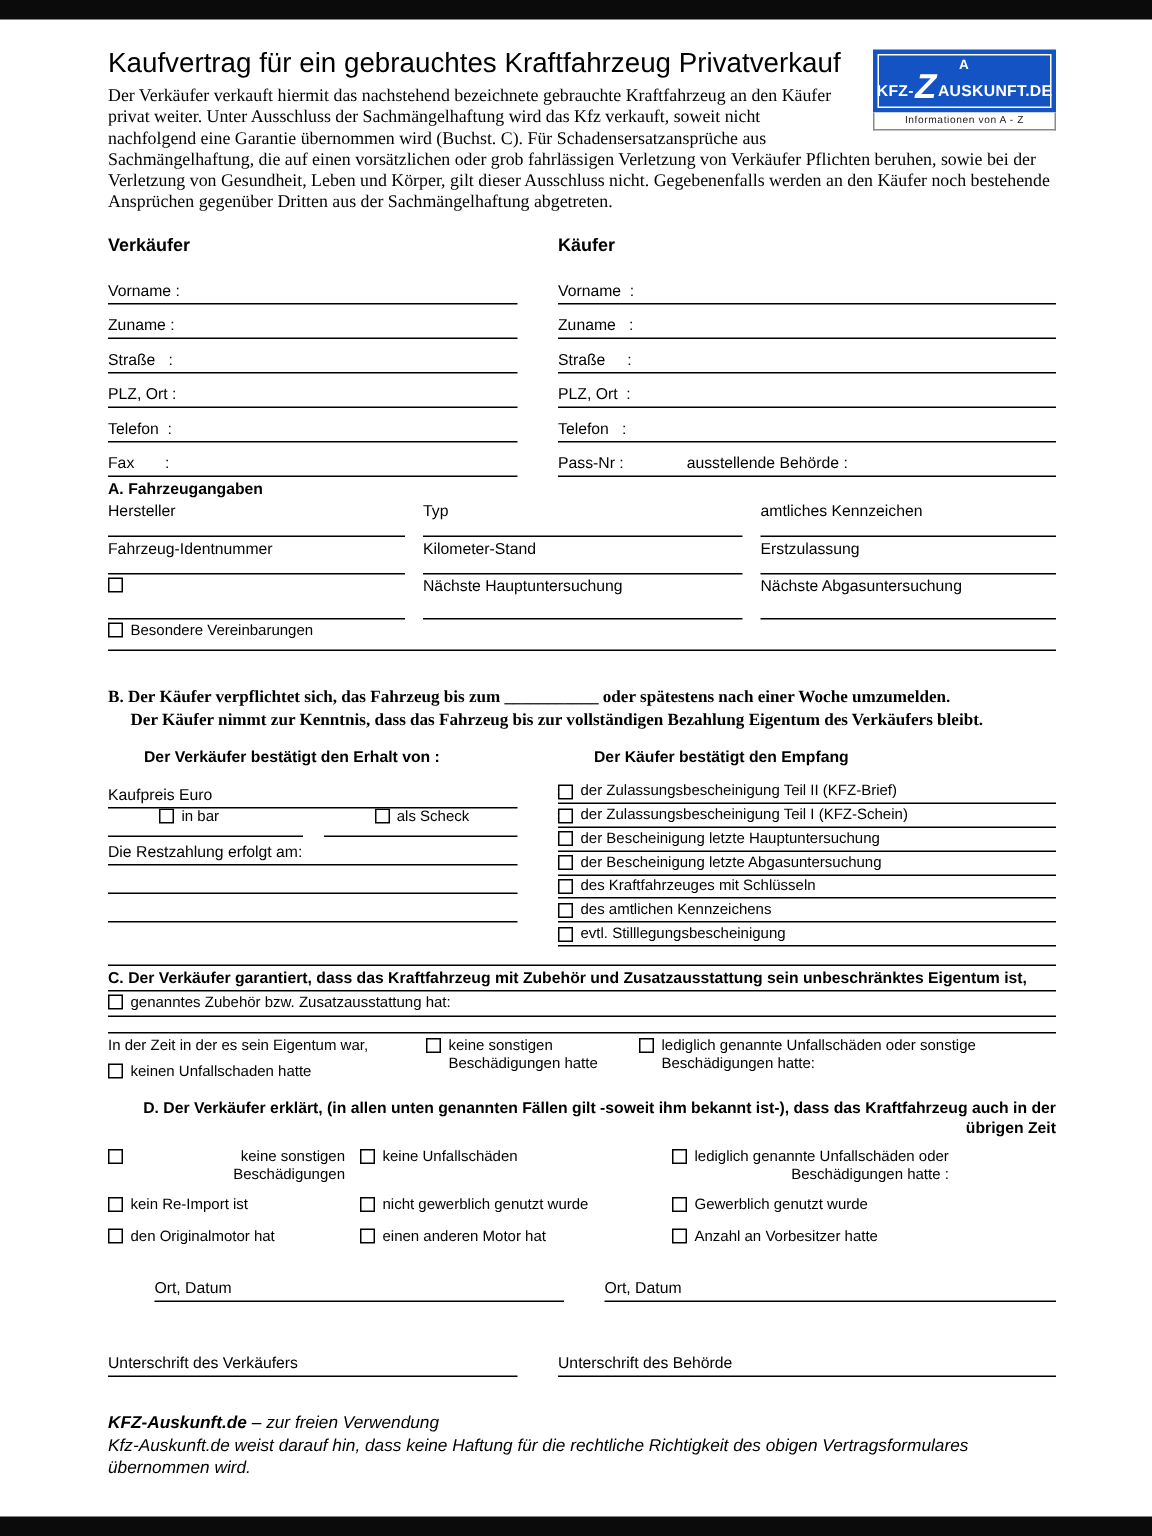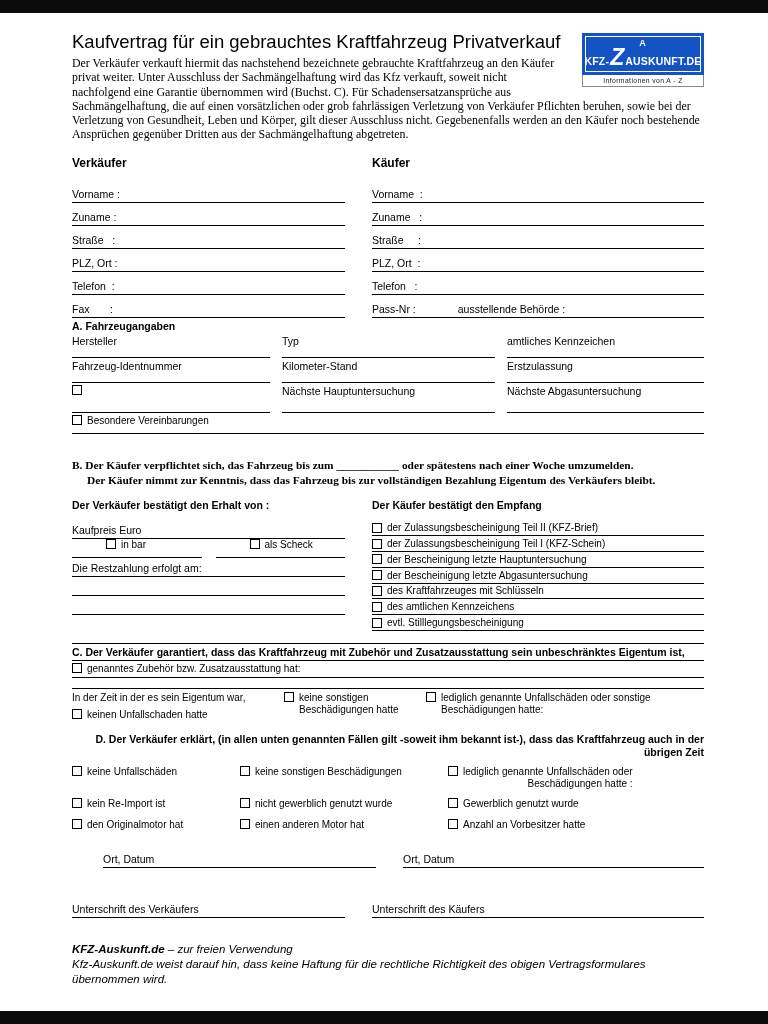--- a/index.html
+++ b/index.html
@@ -48,21 +48,21 @@
   .cbrow { display:flex; align-items:flex-start; gap:5px; }
   .cb { flex:0 0 auto; width:10px; height:10px; border:1px solid #000; background:#fff; display:inline-block; margin-top:0; }
   .cb-lbl { font-size:10px; line-height:1.15; white-space:pre-line; }
 
   
   .section-b { margin-top:24px; font-family:"Liberation Serif", serif; font-weight:bold; font-size:11.4px; line-height:1.3; }
   .section-b .cont { padding-left:15px; }
 
   
   .payment { margin-top:12px; }
-  .pay-heading { font-weight:bold; font-size:10.5px; height:21px; }
+  .pay-heading { font-weight:bold; font-size:10.5px; height:21px;margin-left:24px; }
   .pay-line { height:19px; border-bottom:1px solid #000; font-size:10.5px; display:flex; align-items:flex-end; padding-bottom:2px; }
   .pay-split { display:flex; gap:14px; }
   .pay-split > div { flex:1; border-bottom:1px solid #000; height:19px; display:flex; align-items:flex-start; gap:5px; padding-bottom:2px; font-size:10px;padding-left:34px; }
   .receipt-row { height:15.8px; border-bottom:1px solid #000; display:flex; align-items:center; gap:5px; font-size:10px; }
 
   
   .section-c { margin-top:12px; border-top:1px solid #000; }
   .c-heading { font-weight:bold; font-size:10.5px; padding:2px 0; border-bottom:1px solid #000; }
   .c-cbline { border-bottom:1px solid #000; padding:2px 0 3px; }
   .c-empty { height:11px; border-bottom:1px solid #000; }
@@ -267,25 +267,25 @@
 Beschädigungen hatte:</span>
       </div>
     </div>
   </div>
 
   <div class="section-d">
     <div class="d-heading">D. Der Verkäufer erklärt, (in allen unten genannten Fällen gilt -soweit ihm bekannt ist-), dass das Kraftfahrzeug auch in der übrigen Zeit</div>
     <div class="d-grid">
       <div class="cbrow">
           <span class="cb"></span>
+          <span class="cb-lbl">keine sonstigen Beschädigungen</span>
+        </div>
+      <div class="cbrow">
+          <span class="cb"></span>
           <span class="cb-lbl">keine Unfallschäden</span>
-        </div>
-      <div class="cbrow">
-          <span class="cb"></span>
-          <span class="cb-lbl">keine sonstigen Beschädigungen</span>
         </div>
       <div class="cbrow">
           <span class="cb"></span>
           <span class="cb-lbl">lediglich genannte Unfallschäden oder
 Beschädigungen hatte :</span>
         </div>
 
       <div class="cbrow">
           <span class="cb"></span>
           <span class="cb-lbl">kein Re-Import ist</span>
@@ -321,21 +321,21 @@
     <div class="field">
         <span class="lbl">Ort, Datum</span>
       </div>
   </div>
 
   <div class="grid-2 sigs">
     <div class="field">
         <span class="lbl">Unterschrift des Verkäufers</span>
       </div>
     <div class="field">
-        <span class="lbl">Unterschrift des Käufers</span>
+        <span class="lbl">Unterschrift des Behörde</span>
       </div>
   </div>
 
   <div class="footer">
     <div>
       <span class="brand">KFZ-Auskunft.de</span><span> – zur freien Verwendung</span>
     </div>
     <div>Kfz-Auskunft.de weist darauf hin, dass keine Haftung für die rechtliche Richtigkeit des obigen Vertragsformulares übernommen wird.</div>
   </div>
 

